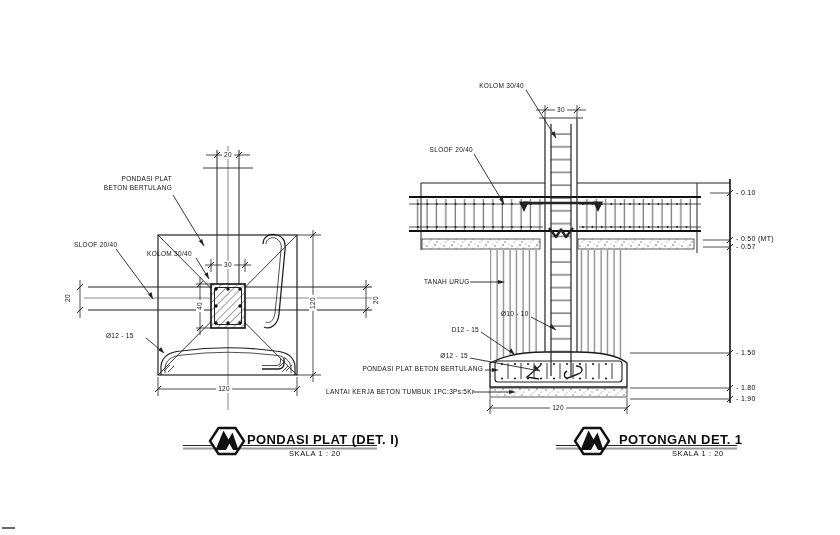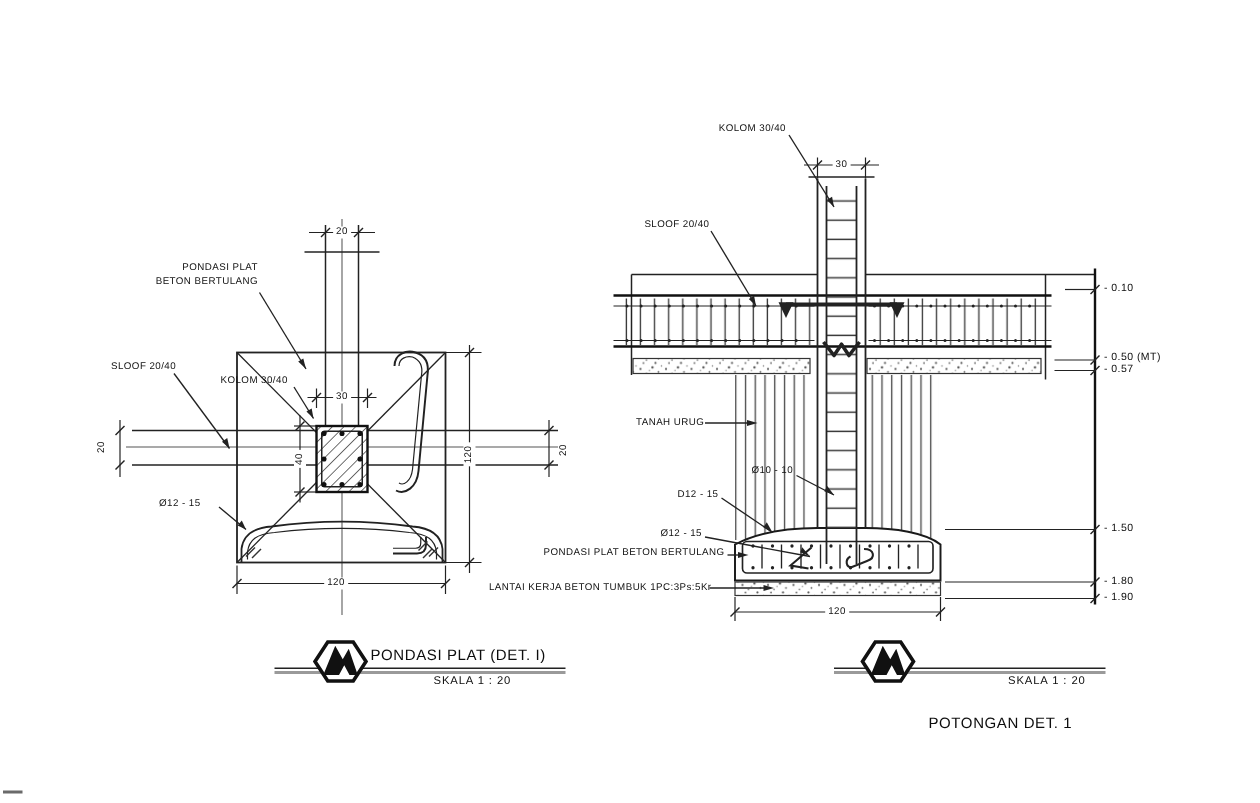--- a/index.html
+++ b/index.html
@@ -5,21 +5,21 @@
   html,body{margin:0;padding:0;background:#fff;}
   .canvas{position:relative;width:840px;height:535px;background:#ffffff;overflow:hidden;
           font-family:"Liberation Sans",sans-serif;}
   svg{position:absolute;left:0;top:0;}
   .lbl{position:absolute;font-size:6.5px;line-height:8px;color:#111;
        letter-spacing:0.3px;white-space:nowrap;}
   .ra{text-align:right;}
   .dim{background:#fff;padding:0 2px;}
   .ctr{transform:translate(-50%,-50%);}
   .rot{transform:translate(-50%,-50%) rotate(-90deg);}
-  .title{position:absolute;font-size:10px;font-weight:400;letter-spacing:0.4px;
+  .title{position:absolute;font-size:13px;font-weight:700;letter-spacing:0.4px;
          color:#0d0d0d;white-space:nowrap;}
   .skala{position:absolute;font-size:7.5px;letter-spacing:0.6px;color:#0d0d0d;white-space:nowrap;text-align:right;}
   .elev{position:absolute;font-size:7px;letter-spacing:0.3px;color:#0d0d0d;white-space:nowrap;}
   .corner-mark{position:absolute;left:2px;top:527px;width:13px;height:2px;background:#6a6a6a;}
 </style>
 </head>
 <body>
 
 <div class="canvas">
 
@@ -284,17 +284,17 @@
 
 <div class="elev" style="left:736px;top:189px;">- 0.10</div>
 <div class="elev" style="left:736px;top:235px;">- 0.50 (MT)</div>
 <div class="elev" style="left:736px;top:243px;">- 0.57</div>
 <div class="elev" style="left:736px;top:349px;">- 1.50</div>
 <div class="elev" style="left:736px;top:384px;">- 1.80</div>
 <div class="elev" style="left:736px;top:395px;">- 1.90</div>
 
 <div class="title" style="left:247px;top:432px;">PONDASI PLAT (DET. I)</div>
 <div class="skala" style="left:289px;top:449px;">SKALA 1 : 20</div>
-<div class="title" style="left:619px;top:432px;margin-top:45px;">POTONGAN DET. 1</div>
+<div class="title" style="left:619px;top:432px;">POTONGAN DET. 1</div>
 <div class="skala" style="left:672px;top:449px;">SKALA 1 : 20</div>
 
 <div class="corner-mark"></div>
 </div>
 
 </body></html>

